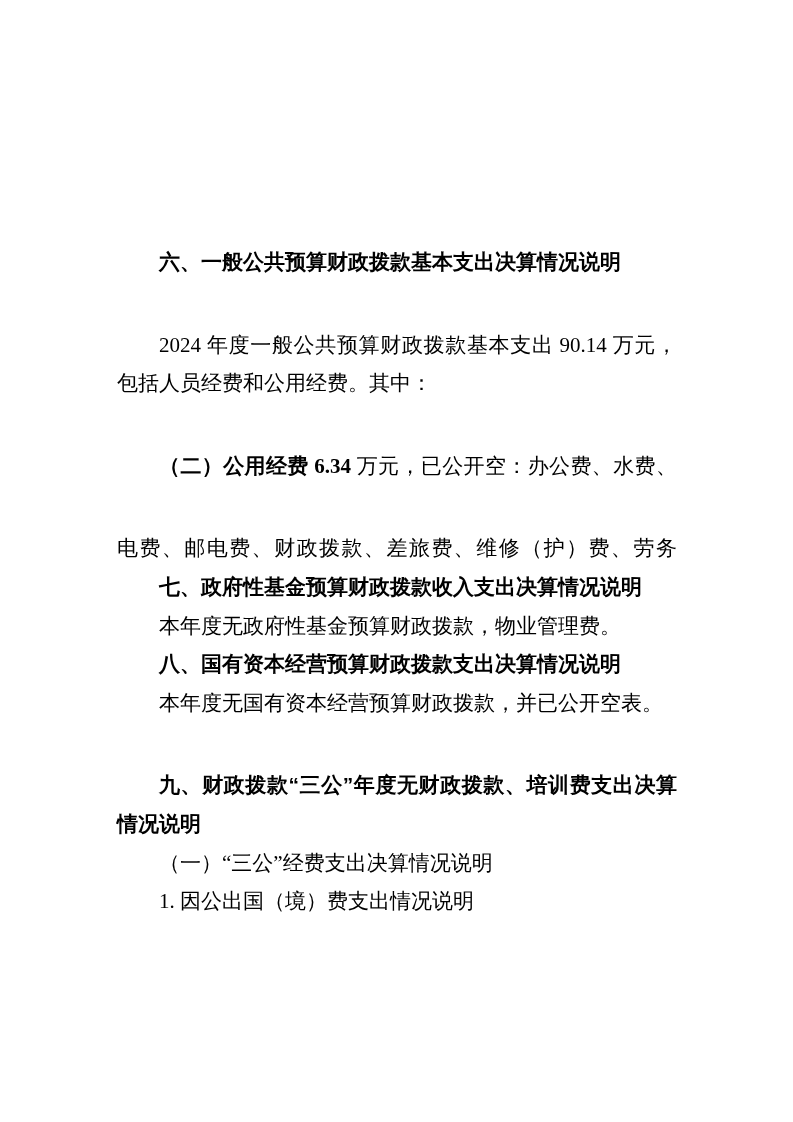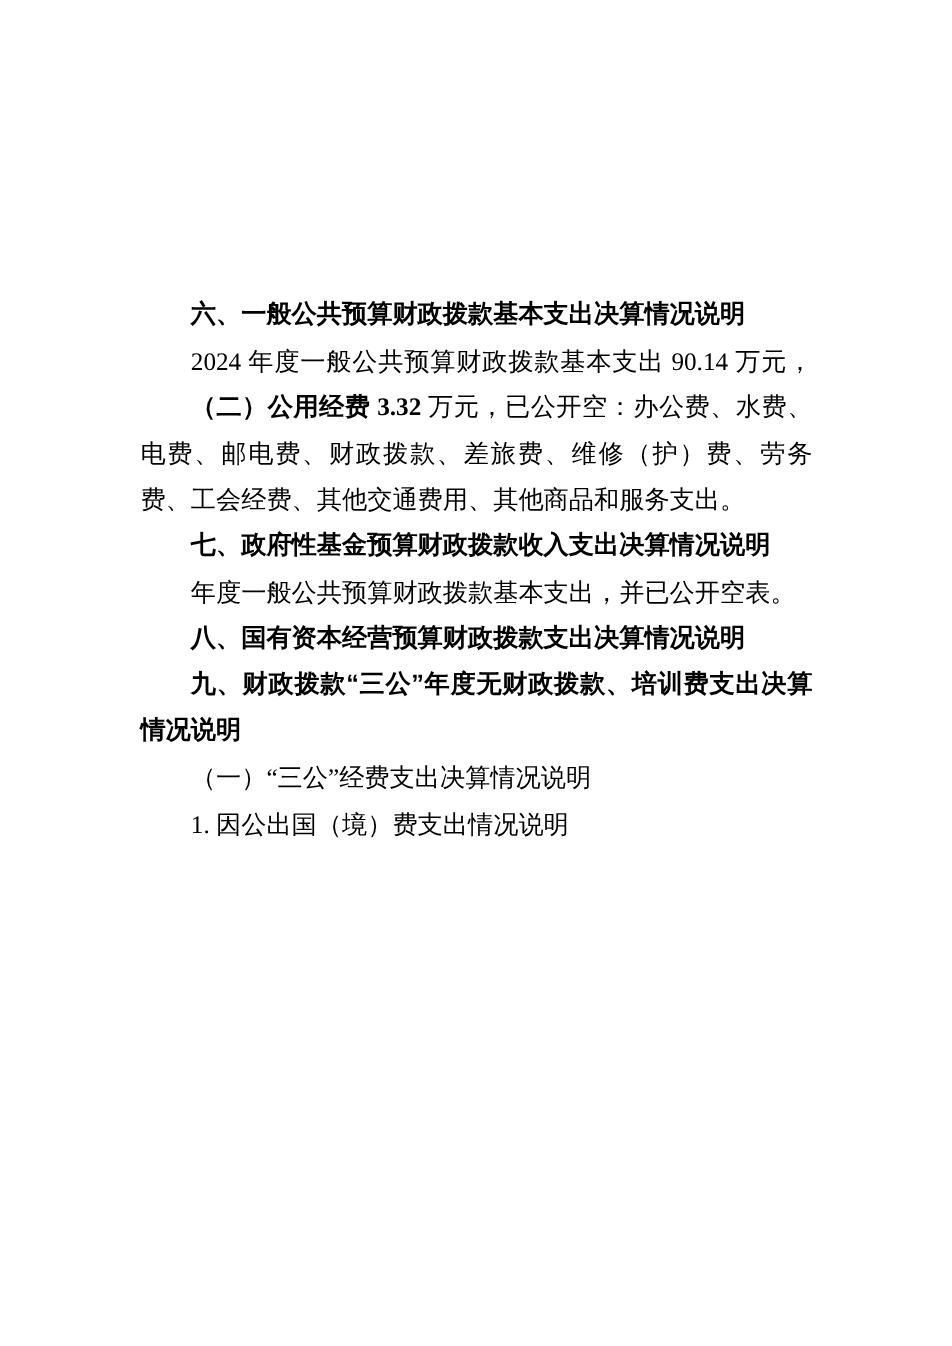--- a/index.html
+++ b/index.html
@@ -29,61 +29,65 @@
     overflow: visible;
     white-space: normal;
   }
   
   .indent { padding-left: 42px; }
   
   .jl {
     text-align: justify;
     text-align-last: justify;
     text-justify: inter-character;
+    margin-top: 44px;
   }
   
   .heading .line {
     font-family: "Liberation Sans", "DejaVu Sans", sans-serif;
     font-weight: bold;
   }
   .b { font-weight: bold; }
 </style>
 </head>
 <body>
 
 <div class="page">
   <div class="content">
 
     <div class="para heading">
       <div class="line indent"><span>六、一般公共预算财政拨款基本支出决算情况说明</span></div>
     </div>
 
     <div class="para">
       <div class="line indent jl"><span>2024 年度一般公共预算财政拨款基本支出 90.14 万元，</span></div>
+      <div class="line"><span>包括人员经费和公用经费。其中：</span></div>
     </div>
 
 
     <div class="para">
-      <div class="line indent jl"><span class="b">（二）公用经费 3.32</span><span> 万元，已公开空：办公费、水费、</span></div>
+      <div class="line indent jl"><span class="b">（二）公用经费 6.34</span><span> 万元，已公开空：办公费、水费、</span></div>
       <div class="line jl"><span>电费、邮电费、财政拨款、差旅费、维修（护）费、劳务</span></div>
-      <div class="line"><span>费、工会经费、其他交通费用、其他商品和服务支出。</span></div>
     </div>
 
     <div class="para heading">
       <div class="line indent"><span>七、政府性基金预算财政拨款收入支出决算情况说明</span></div>
     </div>
 
     <div class="para">
-      <div class="line indent"><span>年度一般公共预算财政拨款基本支出，并已公开空表。</span></div>
+      <div class="line indent"><span>本年度无政府性基金预算财政拨款，物业管理费。</span></div>
     </div>
 
     <div class="para heading">
       <div class="line indent"><span>八、国有资本经营预算财政拨款支出决算情况说明</span></div>
     </div>
 
+    <div class="para">
+      <div class="line indent"><span>本年度无国有资本经营预算财政拨款，并已公开空表。</span></div>
+    </div>
 
     <div class="para heading">
       <div class="line indent jl"><span>九、财政拨款“三公”年度无财政拨款、培训费支出决算</span></div>
       <div class="line"><span>情况说明</span></div>
     </div>
 
 
     <div class="para">
       <div class="line indent"><span>（一）“三公”经费支出决算情况说明</span></div>
     </div>

